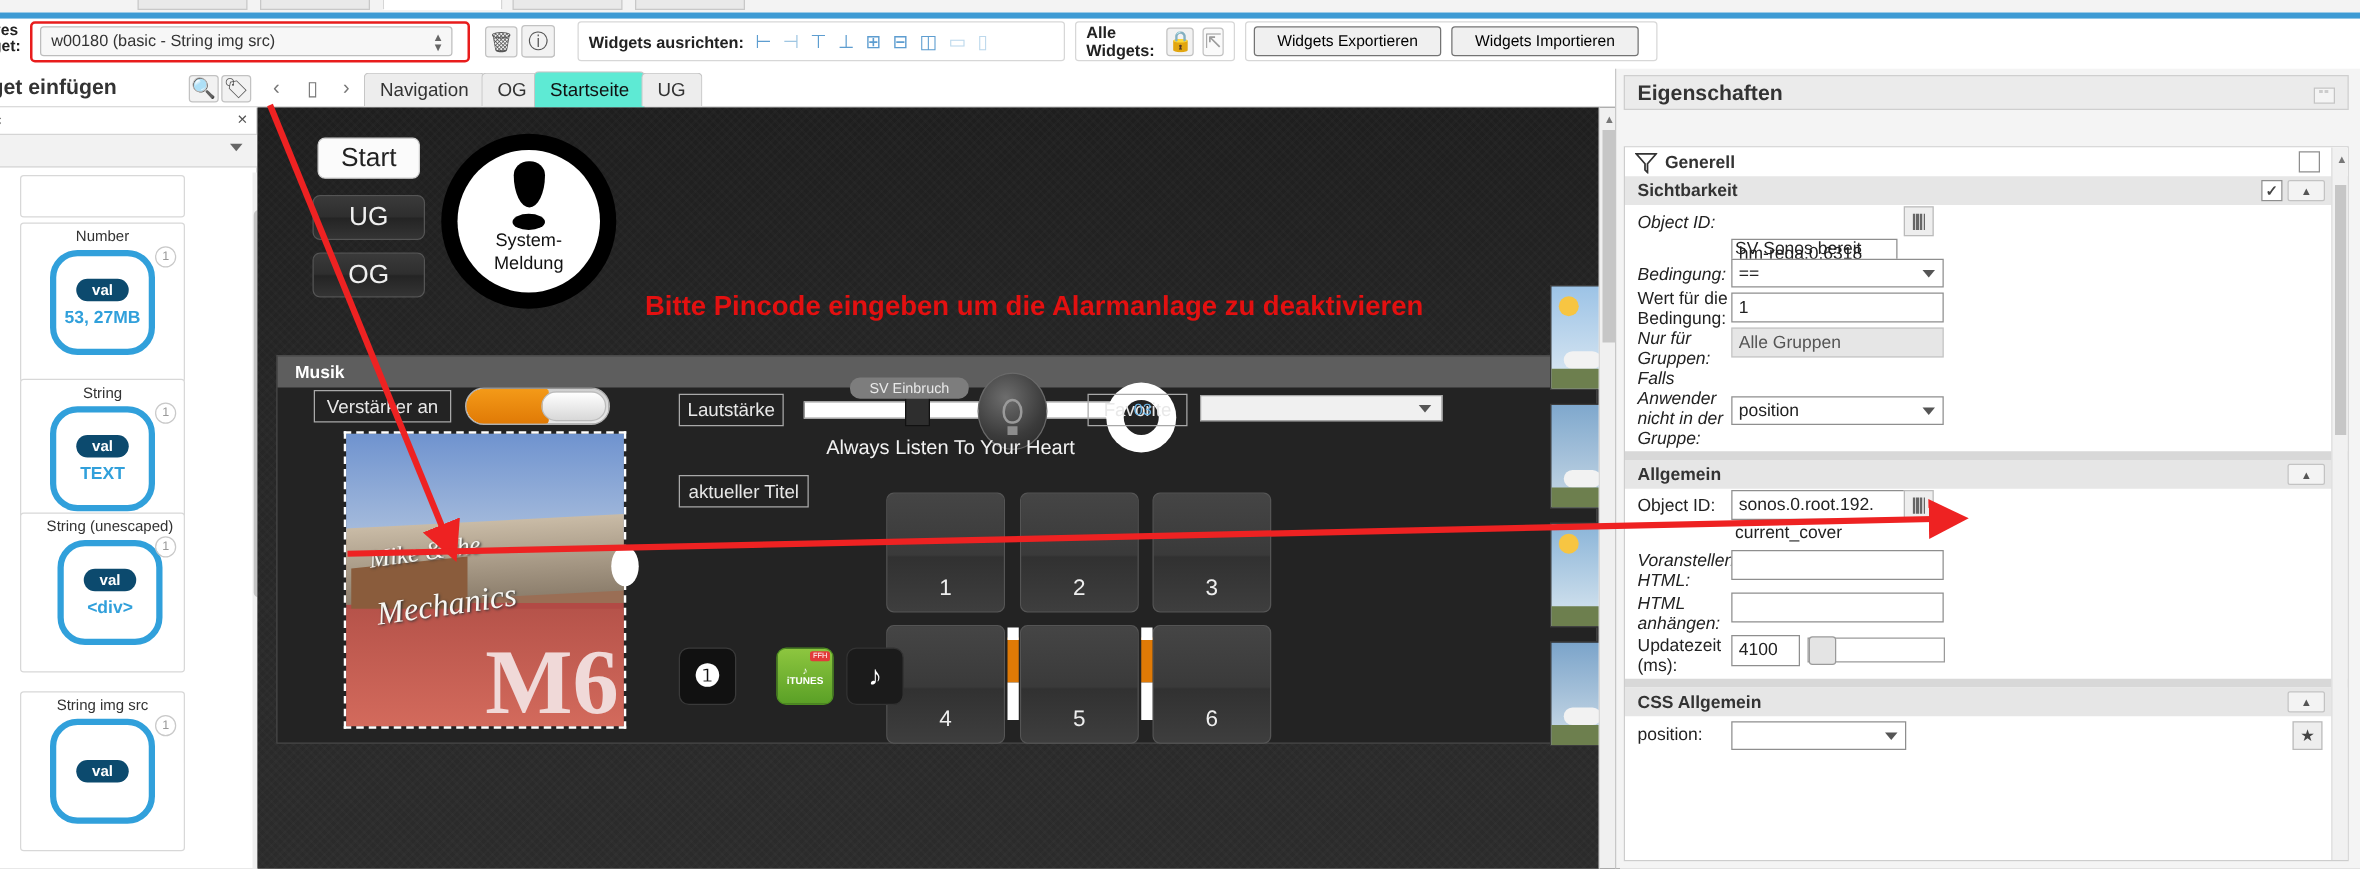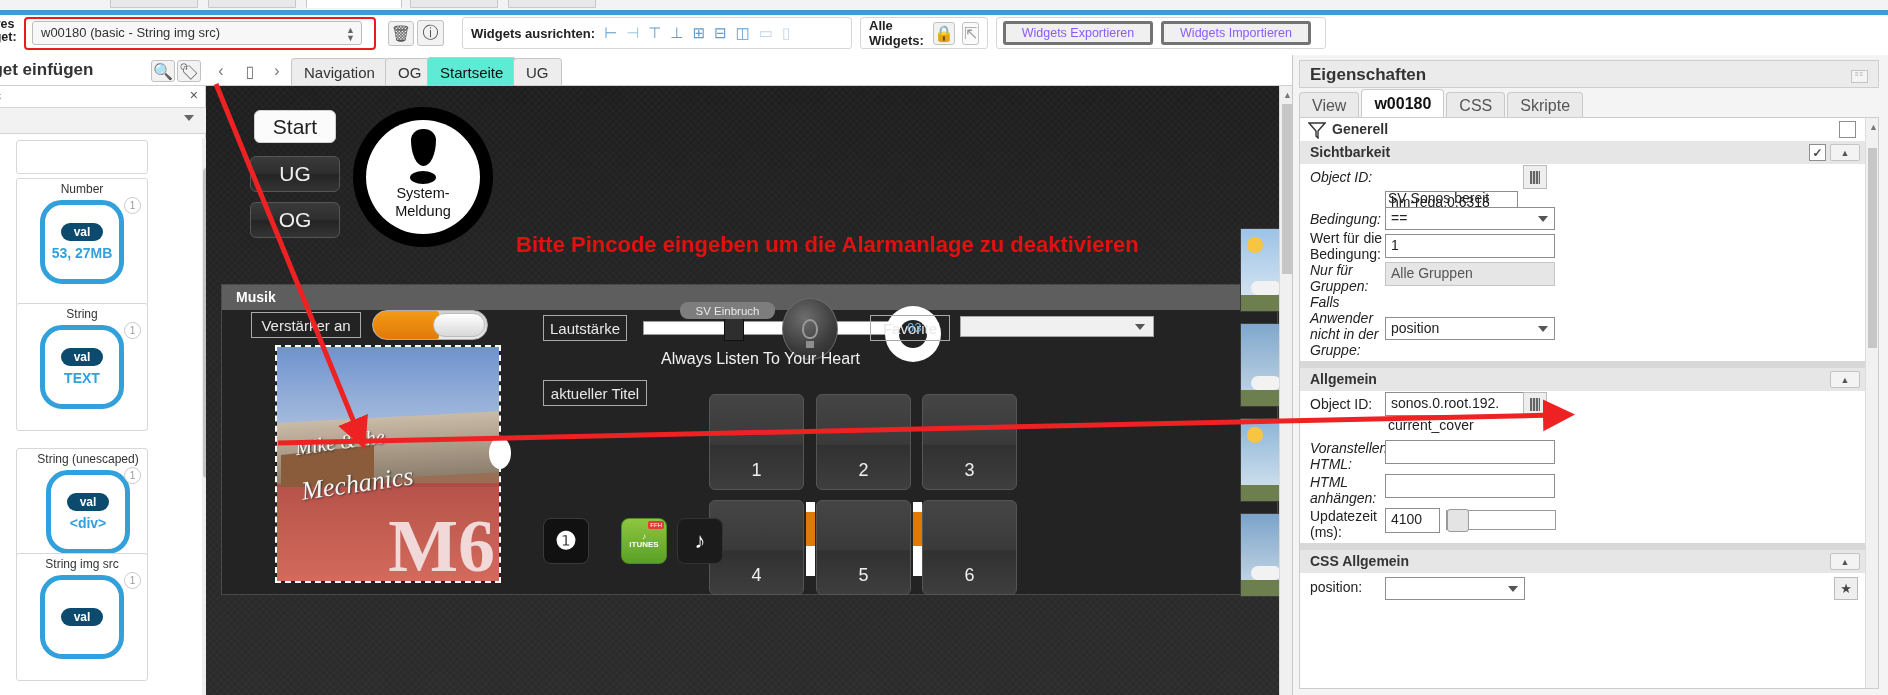--- a/index.html
+++ b/index.html
@@ -41,22 +41,22 @@
 
   #grp-align { left:462px; top:17px; width:390px; height:32px;
       border:1px solid #d7d7d7; border-radius:3px; background:#fff;
       display:flex; align-items:center; padding:0 8px; gap:9px; }
   #grp-all { left:860px; top:17px; width:128px; height:32px;
       border:1px solid #d7d7d7; border-radius:3px; background:#fff;
       display:flex; align-items:center; padding:0 8px; gap:7px; }
   #grp-io { left:996px; top:17px; width:330px; height:32px;
       border:1px solid #d7d7d7; border-radius:3px; background:#fff;
       display:flex; align-items:center; padding:0 6px; gap:8px; }
-  .bigbtn { height:24px; border:3px solid #737373; border-radius:3px;
-      background:#f0f0f0; font-size:12.5px; color:#8b5cf6;
+  .bigbtn { height:24px; border:1px solid #737373; border-radius:3px;
+      background:#f0f0f0; font-size:12.5px; color:#000000;
       display:flex; align-items:center; justify-content:center; padding:0 0; }
 
   
   #row2 { left:0; top:56px; width:1888px; height:30px; background:#fff;
      border-bottom:1px solid #d0d0d0; }
   #insert-title { left:-18px; top:60px; font-size:17px; font-weight:bold; color:#333; }
   #row2 .mini { position:absolute; top:4px; width:24px; height:22px; }
   .navtab { position:absolute; top:58px; height:27px; border:1px solid #c6c6c6;
       border-bottom:none; border-radius:4px 4px 0 0; background:#ededed;
       font-size:15px; color:#333; display:flex; align-items:center;
@@ -386,21 +386,21 @@
 
   <div class="wcard" style="top:217px;height:128px;">
     <div class="cap">String</div>
     <div class="num">1</div>
     <div class="glyph">
       <span class="val">val</span>
       <span class="sub">TEXT</span>
     </div>
   </div>
 
-  <div class="wcard" style="top:362px;height:128px;padding-left:12px;">
+  <div class="wcard" style="top:324px;height:128px;padding-left:12px;">
     <div class="cap">String (unescaped)</div>
     <div class="num">1</div>
     <div class="glyph">
       <span class="val">val</span>
       <span class="sub">&lt;div&gt;</span>
     </div>
   </div>
 
   <div class="wcard" style="top:467px;height:128px;">
     <div class="cap">String img src</div>
@@ -532,26 +532,20 @@
   <span class="arr">▲</span>
   <div id="canvas-thumb"></div>
 </div>
 
 <div class="abs" id="props">
   <div id="props-title">
     <span>Eigenschaften</span>
     <span id="props-grip">≡≡</span>
   </div>
 
-  <div id="props-tabs">
-    <span class="ptab">View</span>
-    <span class="ptab active">w00180</span>
-    <span class="ptab">CSS</span>
-    <span class="ptab">Skripte</span>
-  </div>
 
   <div id="props-body">
 
     <div class="sec-head plainbg" style="top:0;padding-left:32px;">
       <span>Generell</span>
       <span class="chk"></span>
     </div>
     <svg class="abs" style="left:8px;top:3px;width:18px;height:18px;" viewBox="0 0 18 18">
       <polygon points="1,2 17,2 10,10 10,17 8,15 8,10" fill="none" stroke="#333" stroke-width="1.4"></polygon>
     </svg>

